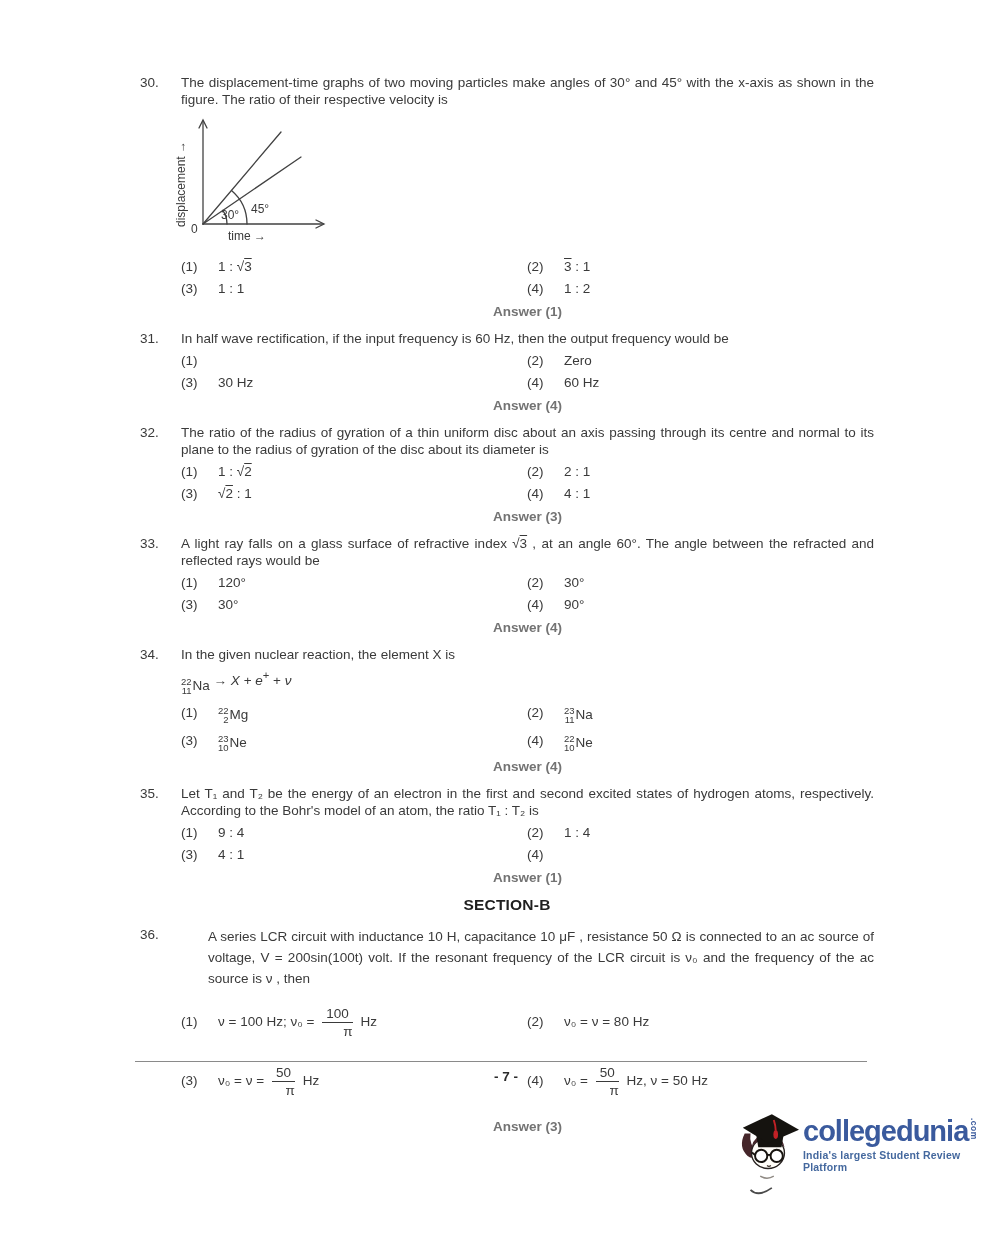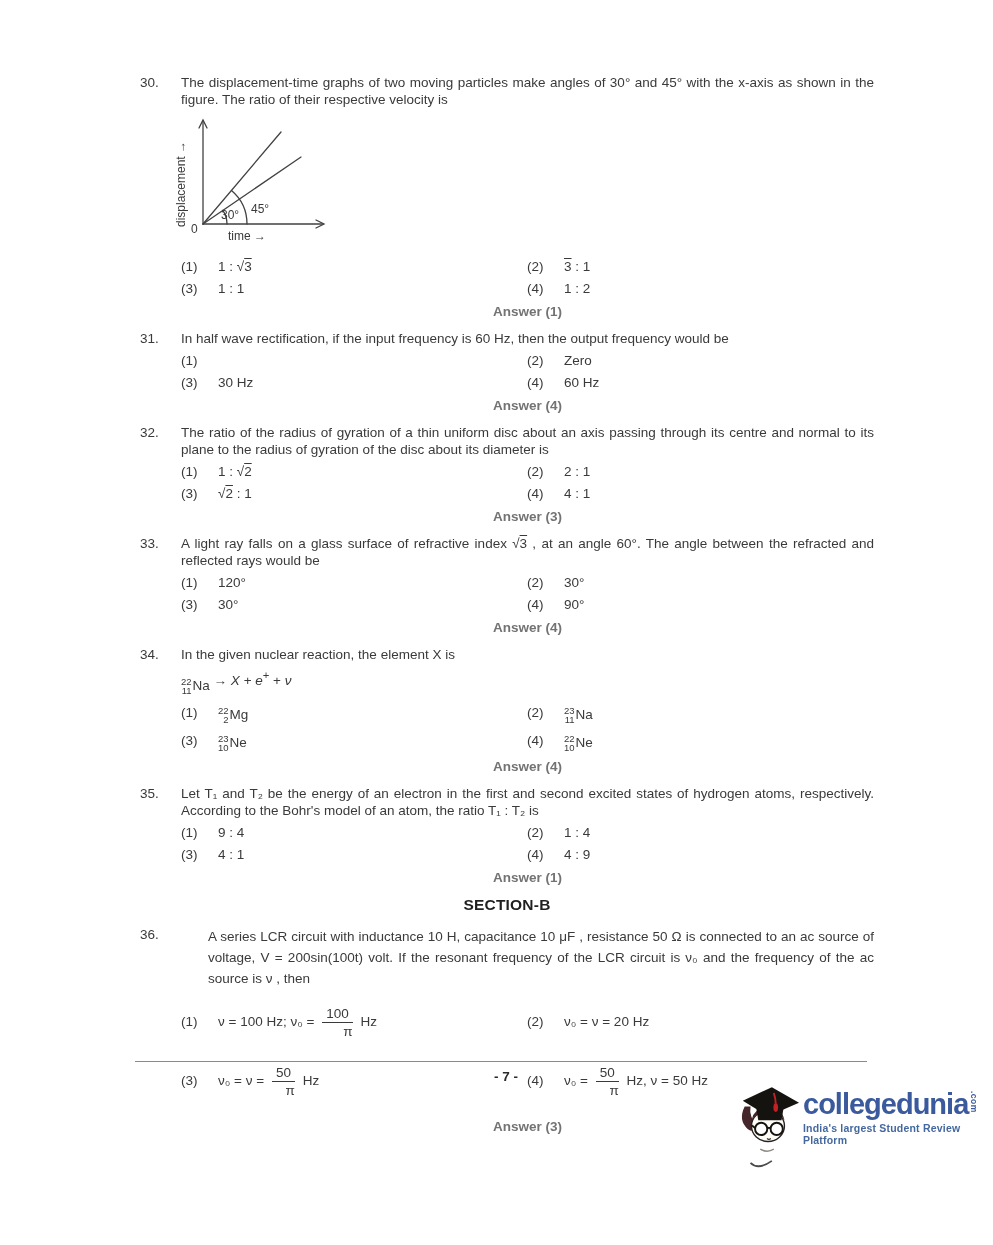--- a/index.html
+++ b/index.html
@@ -31,21 +31,21 @@
   .fd{display:block;padding-top:1px;}
   .section-title{text-align:center;font-weight:bold;font-size:15.5px;color:#1f1f1f;margin:4px 0 12px;letter-spacing:.2px;}
   
   .fig-wrap{margin:4px 0 6px -8px;text-align:left;}
   .fig text{font-size:12px;fill:#3a3a3a;}
   .fig .stroke{stroke:#424242;stroke-width:1.3;fill:none;stroke-linecap:round;}
   
   .footer-rule{position:absolute;left:135px;top:1061px;width:732px;height:0;border-top:1.6px solid #8a8a8a;}
   .page-number{position:absolute;left:140px;top:1069px;width:732px;text-align:center;font-weight:bold;font-size:13.5px;color:#2b2b2b;}
   
-  .logo{position:absolute;left:735px;top:1077px;display:flex;align-items:flex-start;}
+  .logo{position:absolute;left:735px;top:1104px;display:flex;align-items:flex-start;}
   .logo-text{margin-left:4px;margin-top:12px;}
   .brand-row{display:flex;align-items:flex-start;}
   .brand{font-weight:bold;font-size:29px;line-height:30px;color:#3a5a9d;letter-spacing:-1px;}
   .tld{writing-mode:vertical-rl;font-size:8.5px;font-weight:bold;color:#3a5a9d;margin-left:1px;margin-top:2px;letter-spacing:.5px;}
   .tagline{font-size:10.5px;font-weight:bold;color:#44689e;margin-top:3px;letter-spacing:.2px;}
 </style>
 </head>
 <body>
 
 <div class="content">
@@ -241,41 +241,40 @@
         <div class="opt">
             <span class="onum">(2)</span>
             <span class="olabel">1 : 4</span>
           </div>
         <div class="opt">
             <span class="onum">(3)</span>
             <span class="olabel">4 : 1</span>
           </div>
         <div class="opt">
             <span class="onum">(4)</span>
-            <span class="olabel">4 : 9</span>
           </div>
       </div>
       <div class="answer">Answer (1)</div>
     </div>
   </div>
 
   <div class="section-title">SECTION-B</div>
 
   <div class="question">
     <div class="qnum">36.</div>
     <div class="qbody">
       <p class="qtext" style="line-height:21px;margin-left:27px;">A series LCR circuit with inductance 10 H, capacitance 10 μF , resistance 50 Ω is connected to an ac source of voltage, V = 200sin(100t) volt. If the resonant frequency of the LCR circuit is ν₀ and the frequency of the ac source is ν , then</p>
       <div class="opts" style="row-gap:10px;margin-top:9px;">
         <div class="opt">
             <span class="onum">(1)</span>
             <span class="olabel"><span>ν = 100 Hz; ν₀ = </span><span class="frac"><span class="fn">100</span><span class="fd">π</span></span><span> Hz</span></span>
           </div>
         <div class="opt">
             <span class="onum">(2)</span>
-            <span class="olabel">ν₀ = ν = 20 Hz</span>
+            <span class="olabel">ν₀ = ν = 80 Hz</span>
           </div>
         <div class="opt">
             <span class="onum">(3)</span>
             <span class="olabel"><span>ν₀ = ν = </span><span class="frac"><span class="fn">50</span><span class="fd">π</span></span><span> Hz</span></span>
           </div>
         <div class="opt">
             <span class="onum">(4)</span>
             <span class="olabel"><span>ν₀ = </span><span class="frac"><span class="fn">50</span><span class="fd">π</span></span><span> Hz, ν = 50 Hz</span></span>
           </div>
       </div>

